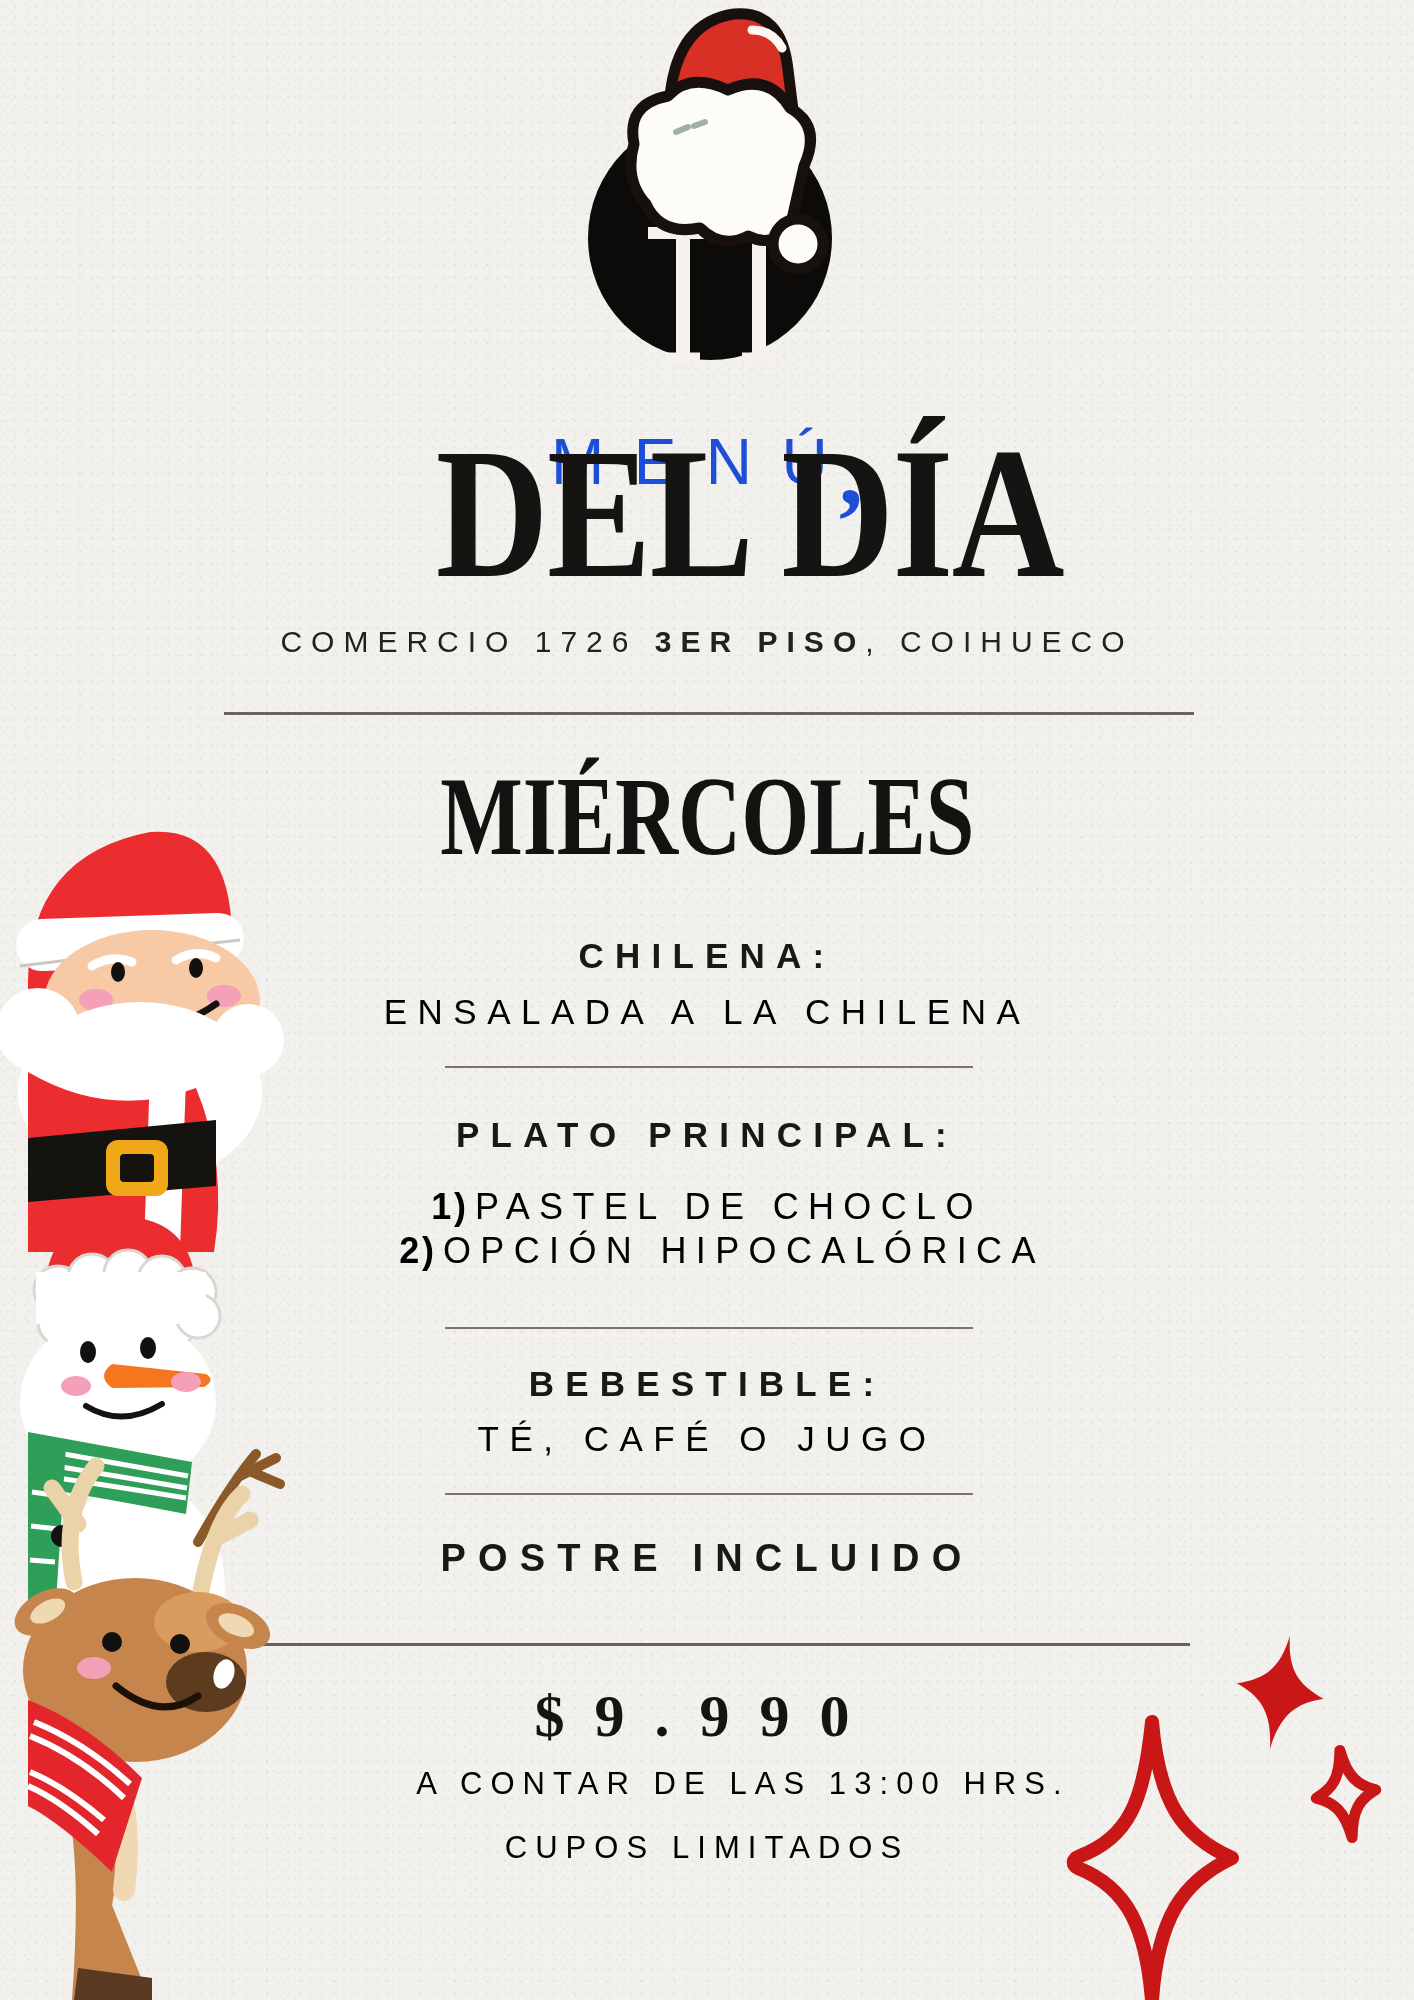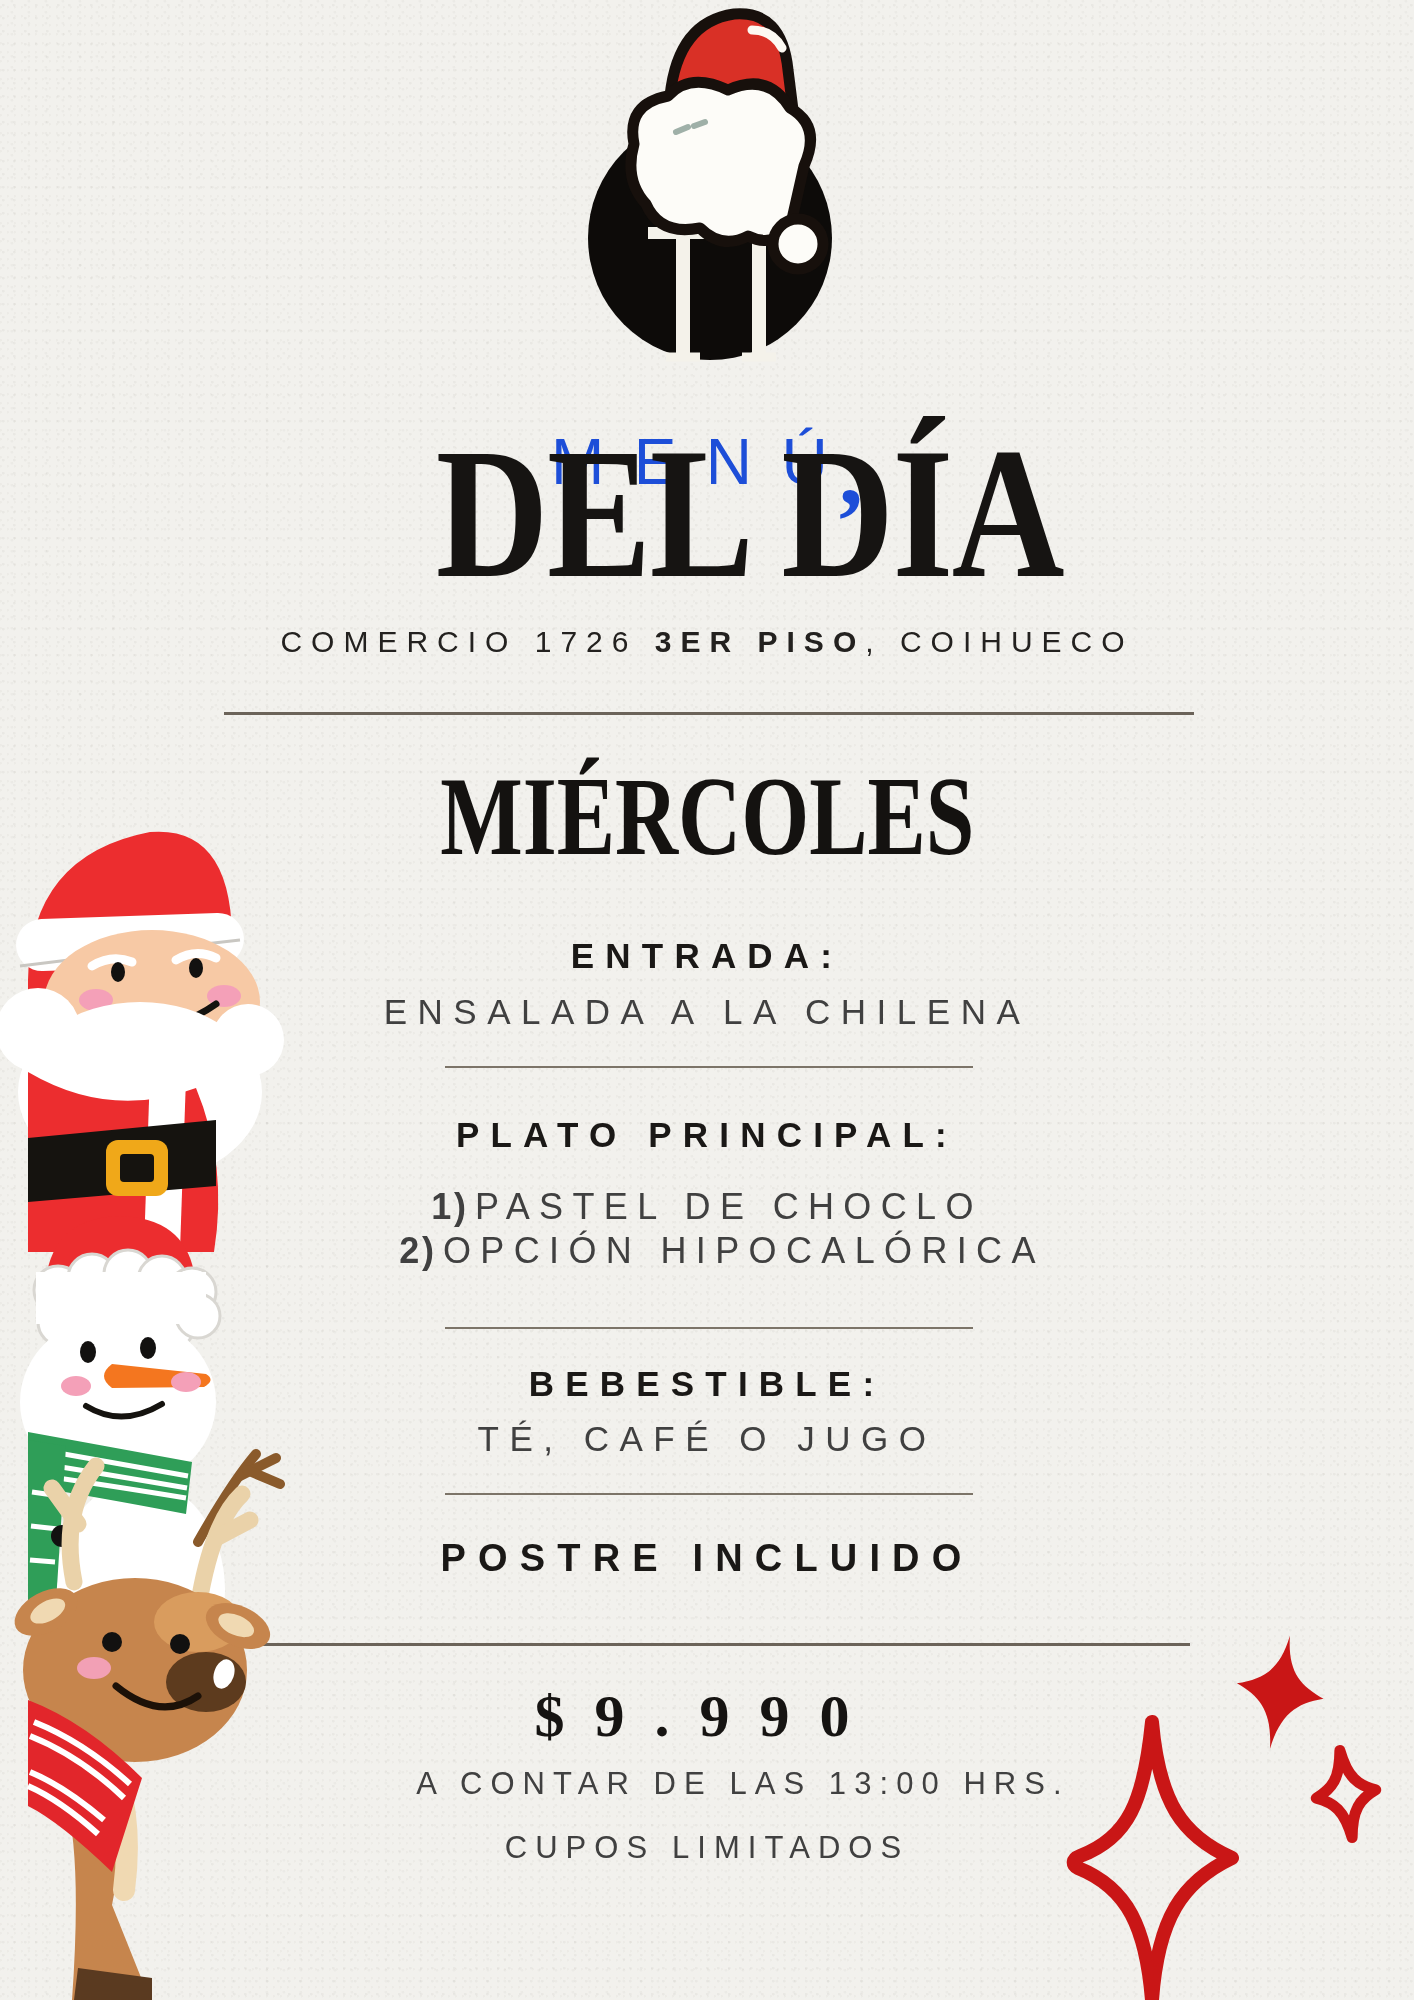--- a/index.html
+++ b/index.html
@@ -23,21 +23,21 @@
     display:inline-block;transform:translateY(20px);margin-left:-18px;letter-spacing:0;}
   .title-big{top:420px;font-size:186px;line-height:1;font-family:"Liberation Serif", serif;font-weight:700;color:#161412;padding-left:42px;}
   .title-big .squeeze{display:inline-block;transform:scaleX(0.84);transform-origin:50% 50%;letter-spacing:-0.01em;}
   .address{top:625px;font-size:30px;letter-spacing:0.30em;color:#23211f;}
   .address b{font-weight:700;}
 
   .day{top:760px;font-size:112px;line-height:1;font-family:"Liberation Serif", serif;font-weight:700;color:#141210;}
   .day .squeeze{display:inline-block;transform:scaleX(0.78);transform-origin:50% 50%;}
 
   .lbl{font-weight:700;font-size:35px;letter-spacing:0.32em;color:#1a1816;}
-  .itm{font-weight:400;font-size:35px;letter-spacing:0.30em;color:#404040;}
+  .itm{font-weight:400;font-size:35px;letter-spacing:0.30em;color:#000000;}
   .entrada-label{top:936px;}
   .entrada-item{top:992px;}
   .principal-label{top:1115px;}
   .item-line{font-size:36px;letter-spacing:0.26em;}
   .item-line .num{font-weight:700;margin-right:6px;letter-spacing:0.08em;}
   .principal-item1{top:1186px;}
   .principal-item2{top:1230px;margin-left:15px;}
   .bebestible-label{top:1364px;}
   .bebestible-item{top:1419px;}
   .postre{top:1537px;font-size:38px;}
@@ -91,21 +91,21 @@
 <div class="center address">
   <span>COMERCIO 1726 </span><b>3ER PISO</b><span>, COIHUECO</span>
 </div>
 
 <div class="divider div-long1"></div>
 
 <div class="center day">
   <span class="squeeze">MIÉRCOLES</span>
 </div>
 
-<div class="center lbl entrada-label">ENTRADA:</div>
+<div class="center lbl entrada-label">CHILENA:</div>
 <div class="center itm entrada-item">ENSALADA A LA CHILENA</div>
 
 <div class="divider div-short1"></div>
 
 <div class="center lbl principal-label">PLATO PRINCIPAL:</div>
 <div class="center itm item-line principal-item1">
   <span class="num">1)</span><span>PASTEL DE CHOCLO</span>
 </div>
 <div class="center itm item-line principal-item2">
   <span class="num">2)</span><span>OPCIÓN HIPOCALÓRICA</span>

